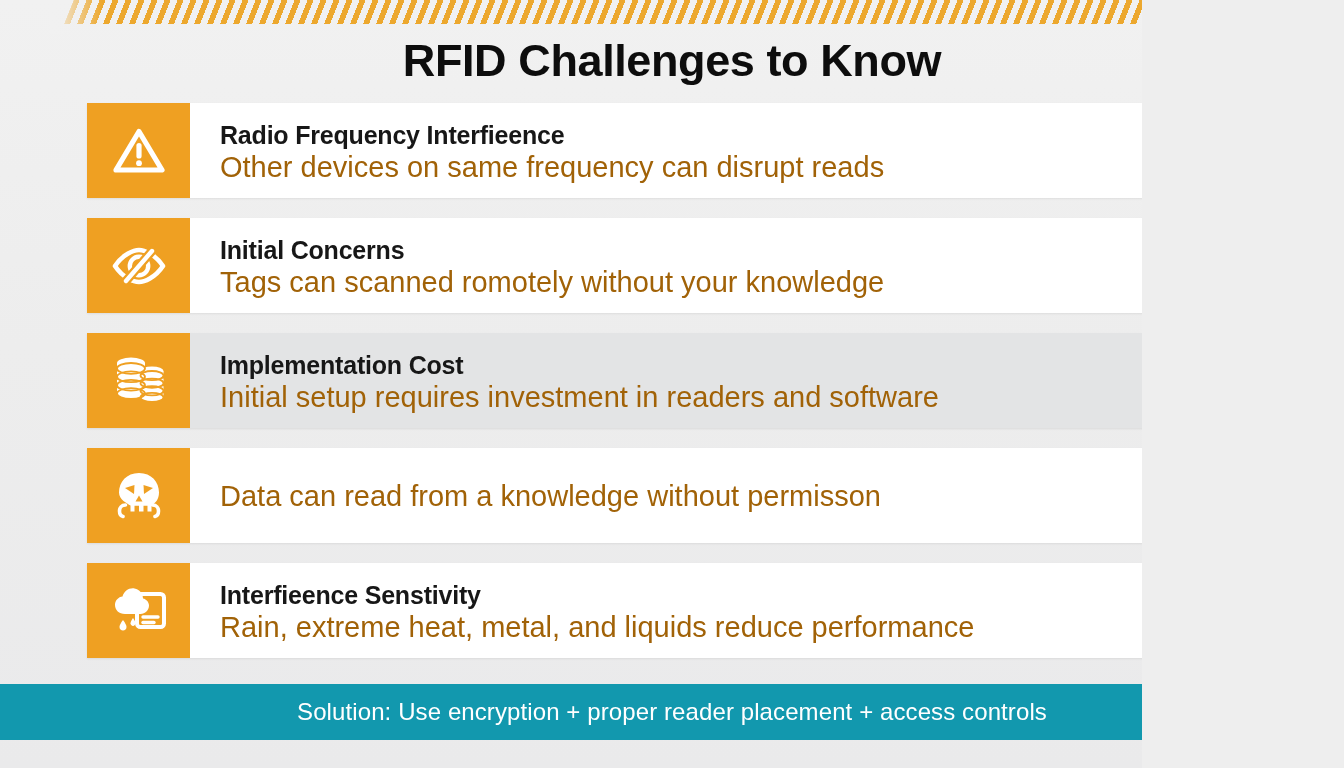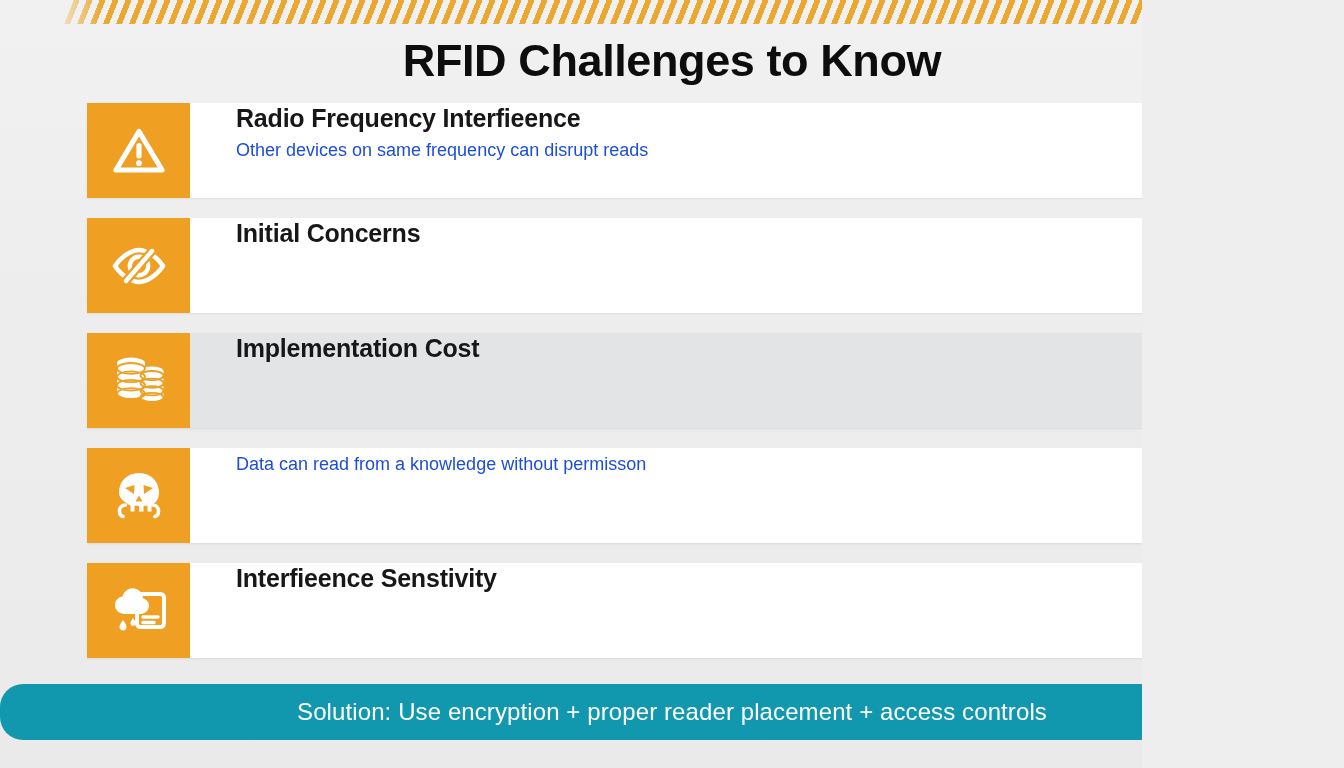--- a/index.html
+++ b/index.html
@@ -108,53 +108,53 @@
     background: #efa022;
     display: flex;
     align-items: center;
     justify-content: center;
   }
   .icon-box svg {
     display: block;
   }
   .row-text {
     flex: 1 1 auto;
-    padding-left: 46px;
+    padding-left: 30px;
     display: flex;
     flex-direction: column;
+    justify-content: center;
   }
   .row-title {
     font-size: 25px;
     font-weight: bold;
     color: #171717;
     line-height: 31px;
     letter-spacing: -0.2px;
     white-space: nowrap;
   }
   .row-desc {
-    font-size: 18px;
+    font-size: 29px;
     font-weight: normal;
-    color: #1d4ed8;
+    color: #a16207;
     line-height: 30px;
     margin-top: 1px;
     white-space: nowrap;
   }
 
   
   .solution-bar {
     position: absolute;
     left: 0;
     top: 684px;
     width: 1344px;
     height: 56px;
     background: #1298ae;
     display: flex;
     align-items: center;
     justify-content: center;
-    border-radius: 23px;
   }
   .solution-text {
     color: #ffffff;
     font-size: 24px;
     font-weight: normal;
     letter-spacing: 0.1px;
     line-height: 30px;
     white-space: nowrap;
   }
 </style>
@@ -191,20 +191,21 @@
       <div class="icon-box">
         <svg width="58" height="58" viewBox="0 0 58 58" aria-hidden="true">
           <path d="M5 29 C13 17, 24 13, 29 13 C34 13, 45 17, 53 29 C45 41, 34 45, 29 45 C24 45, 13 41, 5 29 Z" fill="none" stroke="#ffffff" stroke-width="4.6" stroke-linejoin="round"></path>
           <circle cx="29" cy="29" r="9.2" fill="none" stroke="#ffffff" stroke-width="4.4"></circle>
           <line x1="16" y1="44" x2="42" y2="14" stroke="#efa022" stroke-width="9" stroke-linecap="round"></line>
           <line x1="16" y1="44" x2="42" y2="14" stroke="#ffffff" stroke-width="4.4" stroke-linecap="round"></line>
         </svg>
       </div>
       <div class="row-text">
         <div class="row-title">Initial Concerns</div>
+        <div class="row-desc">Tags can scanned romotely without your knowledge</div>
       </div>
     </div>
 
     <div class="row highlight">
       <div class="icon-box">
         <svg width="56" height="52" viewBox="0 0 56 52" aria-hidden="true">
           <g fill="#ffffff">
             <ellipse cx="20" cy="8" rx="14" ry="5.4"></ellipse>
             <rect x="6" y="8" width="28" height="5.4"></rect>
             <ellipse cx="20" cy="13.4" rx="14" ry="5.4"></ellipse>
@@ -231,20 +232,21 @@
             <ellipse cx="20" cy="38.6" rx="14" ry="5.4"></ellipse>
             <ellipse cx="41" cy="20.6" rx="11.5" ry="4.6"></ellipse>
             <ellipse cx="41" cy="28.2" rx="11.5" ry="4.6"></ellipse>
             <ellipse cx="41" cy="35.8" rx="11.5" ry="4.6"></ellipse>
             <ellipse cx="41" cy="42.4" rx="11.5" ry="4.6"></ellipse>
           </g>
         </svg>
       </div>
       <div class="row-text">
         <div class="row-title">Implementation Cost</div>
+        <div class="row-desc">Initial setup requires investment in readers and software</div>
       </div>
     </div>
 
     <div class="row">
       <div class="icon-box">
         <svg width="52" height="54" viewBox="0 0 52 54" aria-hidden="true">
           <path d="M26 4 C38.5 4, 46 13, 46 23.5 C46 30.5, 42 34.5, 38.5 36.5 L38.5 42.5 L34.5 42.5 L34.5 36.8 L30.5 36.8 L30.5 42.5 L26 42.5 L26 36.8 L21.5 36.8 L21.5 42.5 L17.5 42.5 L17.5 36.5 C14 34.5, 6 30.5, 6 23.5 C6 13, 13.5 4, 26 4 Z" fill="#ffffff"></path>
           <path d="M12.5 36 C8.5 36, 6.5 39, 6.5 42 C6.5 45, 8 47, 10 47.5" fill="none" stroke="#ffffff" stroke-width="3.6" stroke-linecap="round"></path>
           <path d="M39.5 36 C43.5 36, 45.5 39, 45.5 42 C45.5 45, 44 47, 42 47.5" fill="none" stroke="#ffffff" stroke-width="3.6" stroke-linecap="round"></path>
           <path d="M12 19 L21.5 16 L21 25 Z" fill="#efa022"></path>
@@ -263,20 +265,21 @@
           <rect x="27" y="10" width="27" height="33" rx="3.5" fill="none" stroke="#ffffff" stroke-width="4"></rect>
           <line x1="33" y1="33" x2="48" y2="33" stroke="#ffffff" stroke-width="3.4" stroke-linecap="round"></line>
           <line x1="33" y1="38.5" x2="44" y2="38.5" stroke="#ffffff" stroke-width="3.4" stroke-linecap="round"></line>
           <path d="M15 30 C9 30, 5 26, 5 21 C5 16.5, 8.5 13, 12.5 12.6 C14 7, 19 3.5, 24.5 4.4 C29.5 5.2, 33 9.5, 33 14.5 C36.5 15.2, 39 18.2, 39 21.6 C39 26.2, 35.2 30, 30.5 30 Z" fill="#ffffff"></path>
           <path d="M13 36 C13 36, 9.5 40.5, 9.5 43 C9.5 45, 11 46.5, 13 46.5 C15 46.5, 16.5 45, 16.5 43 C16.5 40.5, 13 36, 13 36 Z" fill="#ffffff"></path>
           <path d="M23 34 C23 34, 20.5 37.5, 20.5 39.3 C20.5 40.8, 21.6 41.9, 23 41.9 C24.4 41.9, 25.5 40.8, 25.5 39.3 C25.5 37.5, 23 34, 23 34 Z" fill="#ffffff"></path>
         </svg>
       </div>
       <div class="row-text">
         <div class="row-title">Interfieence Senstivity</div>
+        <div class="row-desc">Rain, extreme heat, metal, and liquids reduce performance</div>
       </div>
     </div>
 
   </div>
 
   <div class="solution-bar">
     <div class="solution-text">Solution: Use encryption + proper reader placement + access controls</div>
   </div>
 
 </div>

